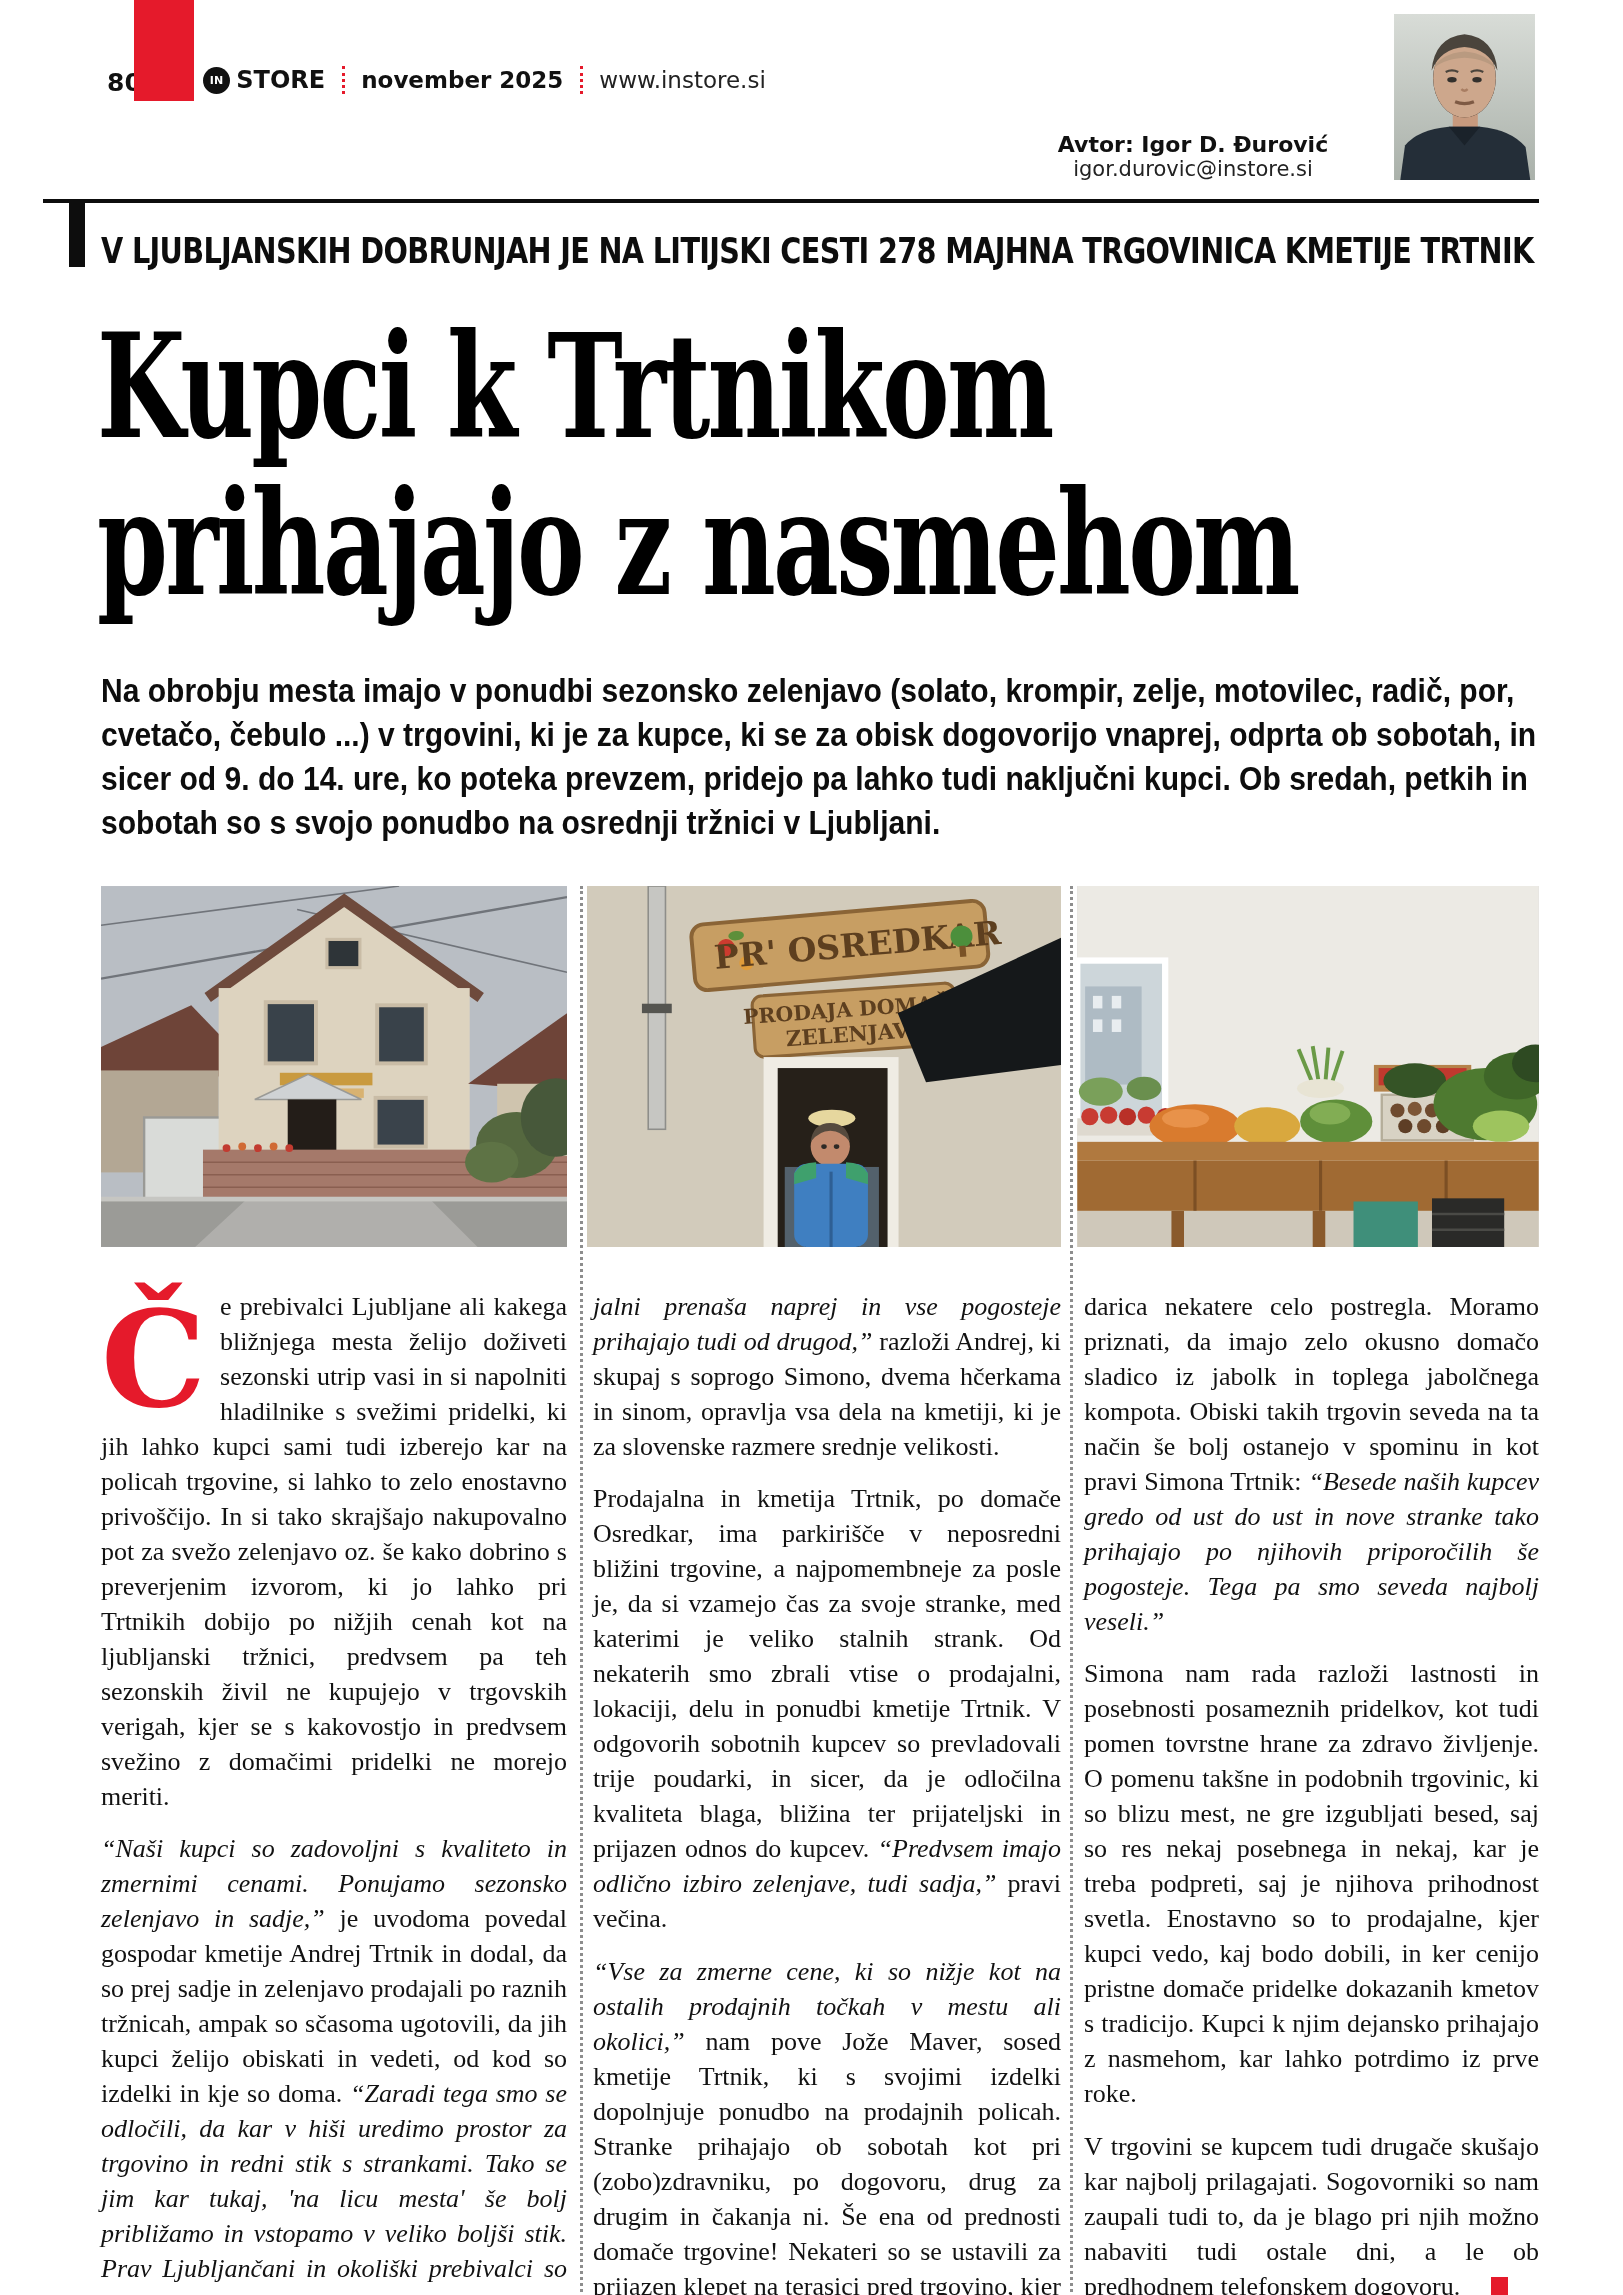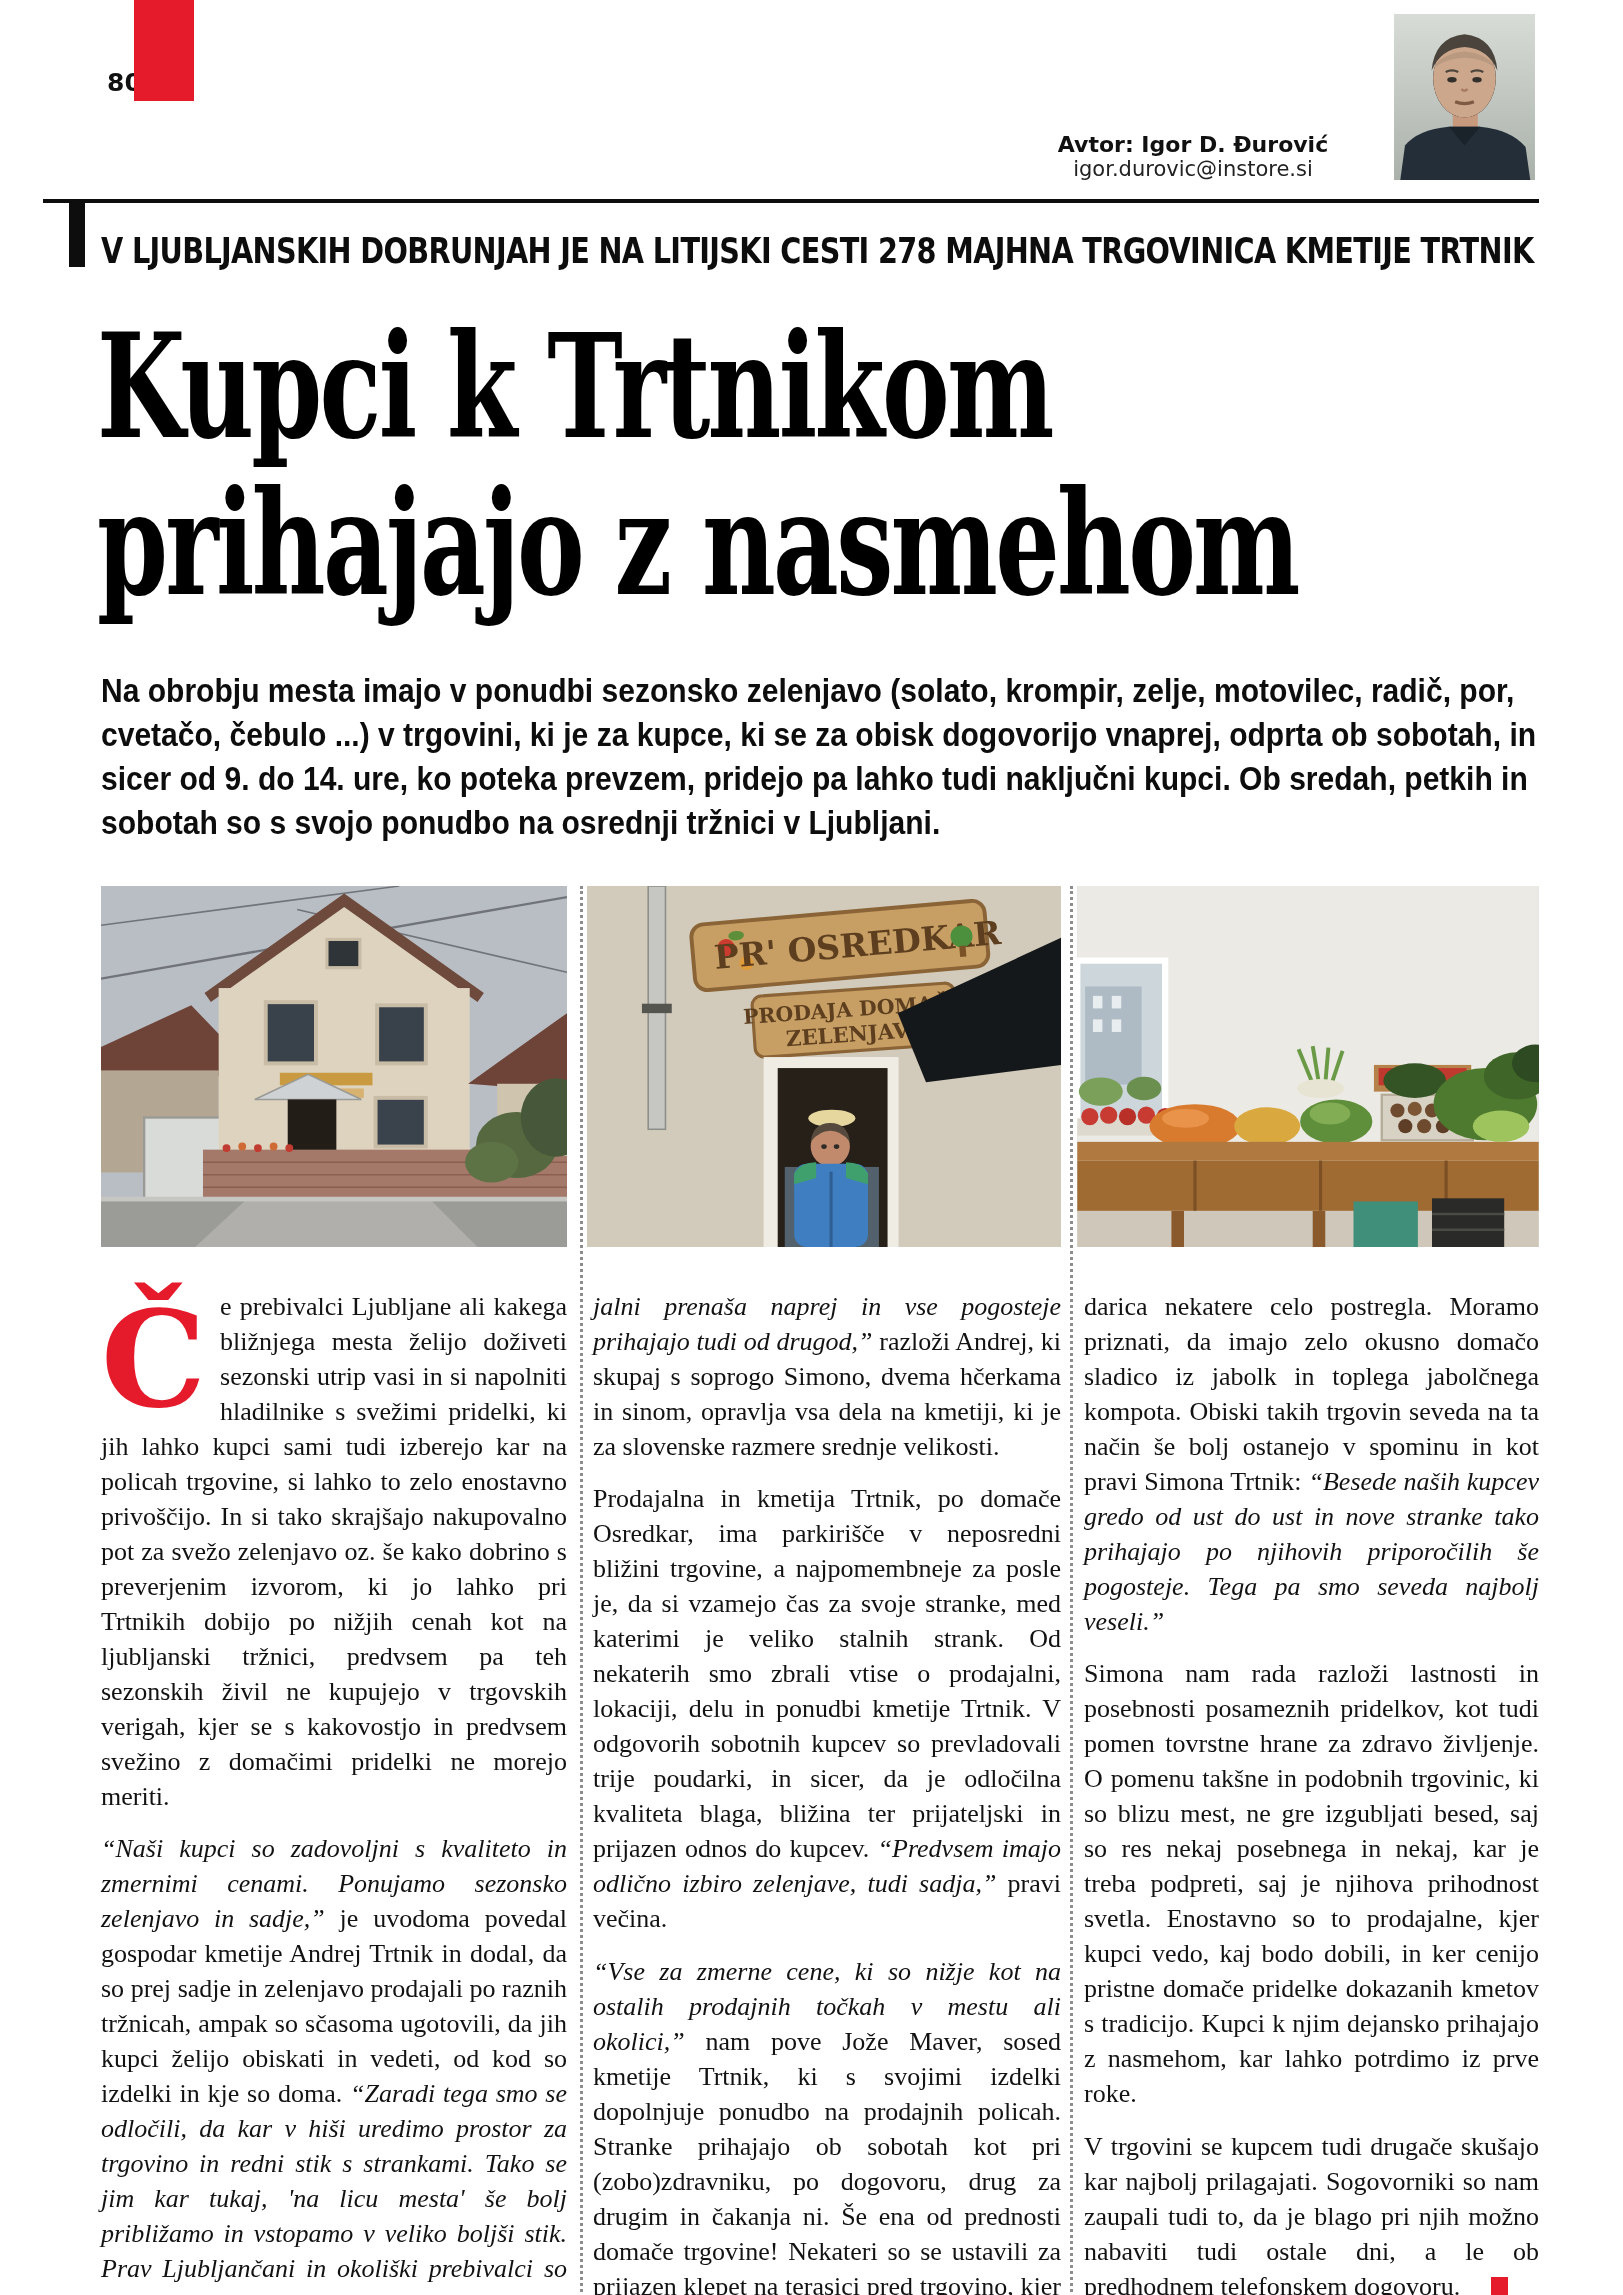--- a/index.html
+++ b/index.html
@@ -52,20 +52,28 @@
   .endmark{display:inline-block;width:17.3px;height:17.3px;background:var(--red);margin-left:31px;}
 </style>
 </head>
 <body>
 
 <div class="page">
 
   <div class="abs pagenum" style="left:107px;top:68px;">80</div>
   <div class="abs red-rect" style="left:134px;top:0;width:60px;height:101px;"></div>
 
+  <div class="abs logo-row" style="left:203px;top:66px;">
+    <span class="logo-circle">IN</span>
+    <span class="logo-store">STORE</span>
+    <span class="hdr-sep"></span>
+    <span class="hdr-date">november 2025</span>
+    <span class="hdr-sep"></span>
+    <span class="hdr-site">www.instore.si</span>
+  </div>
 
   <div class="abs byline" style="left:1044px;top:132px;width:298px;">
     <span class="a">Avtor: Igor D. Đurović</span>
     <span class="e">igor.durovic@instore.si</span>
   </div>
 
   <div class="abs" style="left:1394px;top:14px;width:141px;height:166px;">
     <svg width="141" height="166" viewBox="0 0 180 212">
       <defs>
         <linearGradient id="pbg" x1="0" y1="0" x2="0" y2="1">

